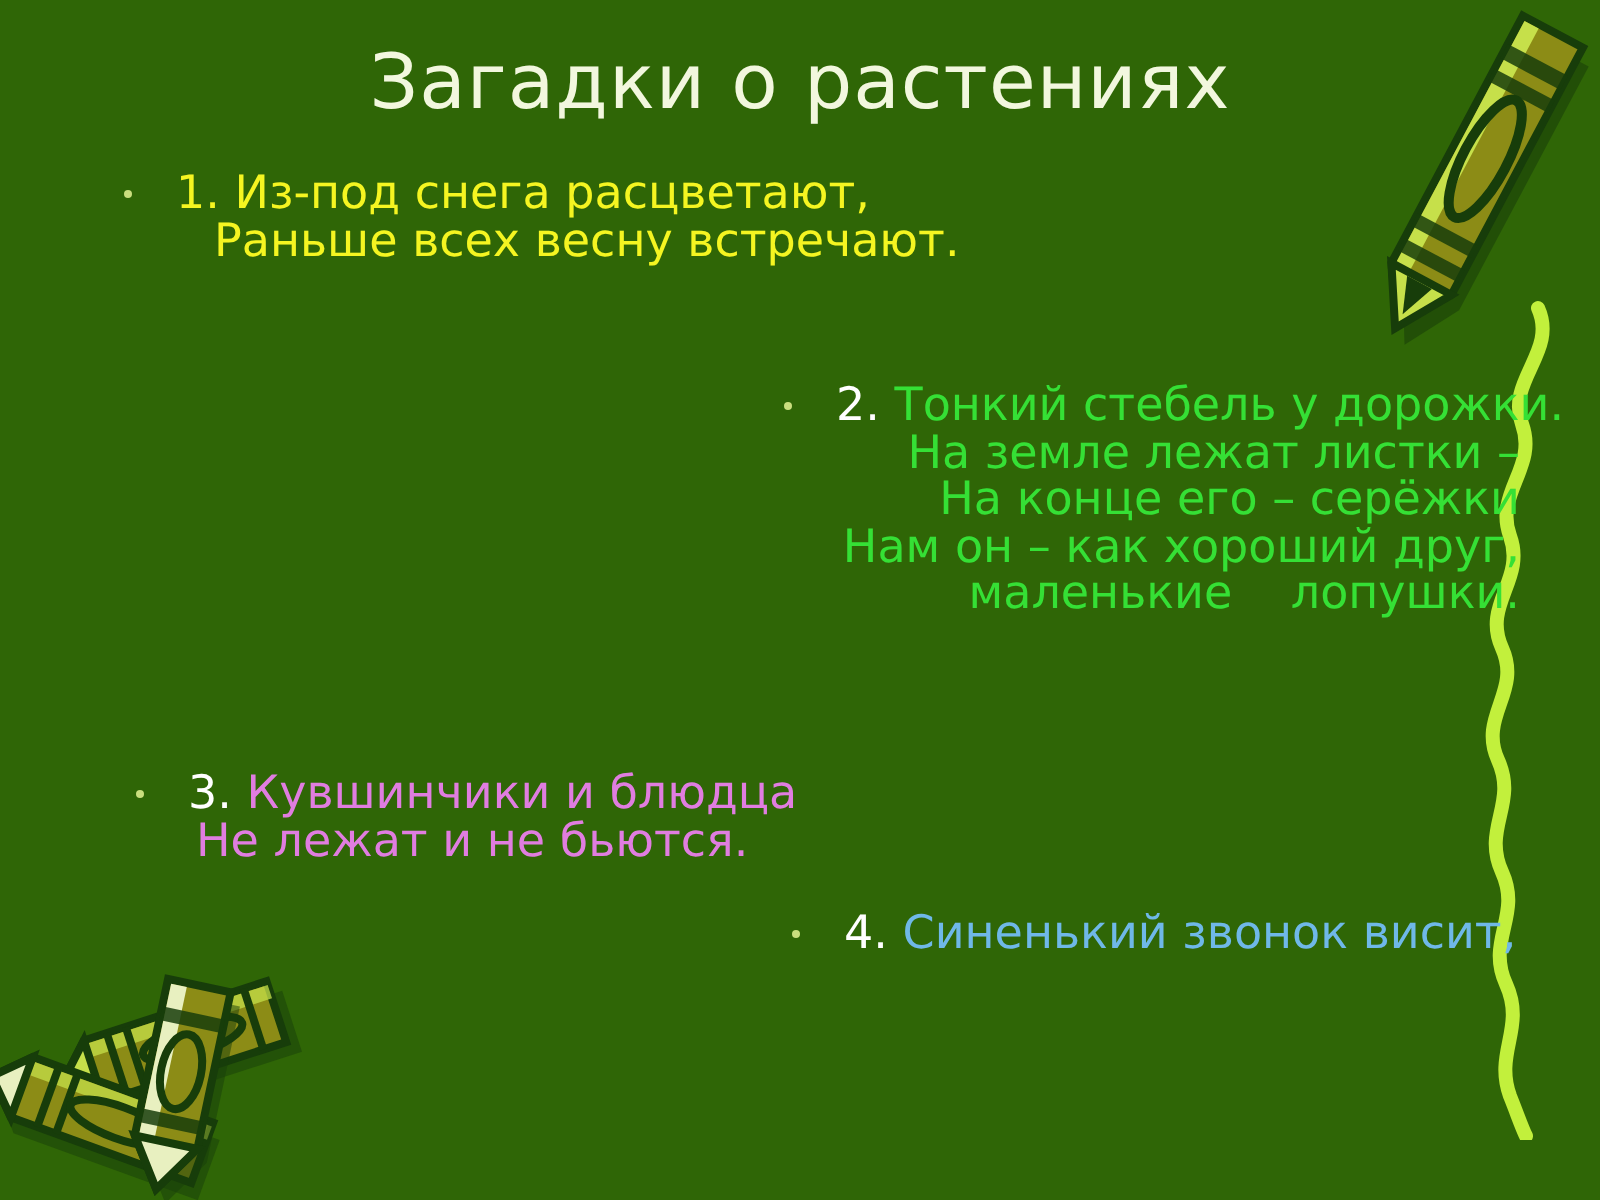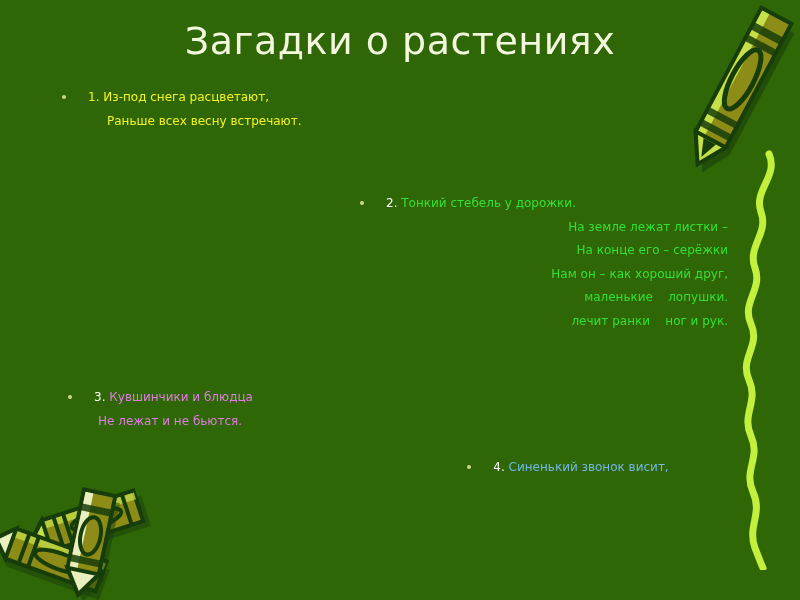--- a/index.html
+++ b/index.html
@@ -40,21 +40,21 @@
     font-size: 38px;
     line-height: 46px;
     color: #f2f7de;
     letter-spacing: 0.5px;
     white-space: nowrap;
   }
 
   
   .riddle {
     position: absolute;
-    font-size: 12px;
+    font-size: 23px;
     line-height: 23.5px;
   }
 
   .riddle .first-line {
     display: block;
     white-space: pre;
   }
   .riddle .line {
     display: block;
     white-space: pre;
@@ -88,21 +88,21 @@
     left: 62px;
     top: 86px;
     color: #f5f521;
     text-align: left;
   }
   #riddle-1 .num { color: #f5f521; }
   #riddle-1 .line { padding-left: 45px; }
 
   
   #riddle-2 {
-    left: 360px;
+    left: 392px;
     top: 192px;
     color: #35e035;
     text-align: right;
     width: 368px;
   }
   #riddle-2 .first-line { text-align: left; }
 
   
   #riddle-3 {
     left: 68px;
@@ -205,21 +205,20 @@
     <span class="first-line"><span class="bullet"><i></i></span><span class="num">1.</span> <span>Из-под снега расцветают,</span></span>
     <span class="line">Раньше всех весну встречают.</span>
   </div>
 
   <div class="riddle" id="riddle-2">
     <span class="first-line"><span class="bullet"><i></i></span><span class="num">2.</span> <span>Тонкий стебель у дорожки.</span></span>
     <span class="line">На земле лежат листки –</span>
     <span class="line">На конце его – серёжки</span>
     <span class="line">Нам он – как хороший друг,</span>
     <span class="line">маленькие    лопушки.</span>
-    <span class="line">лечит ранки    ног и рук.</span>
   </div>
 
   <div class="riddle" id="riddle-3">
     <span class="first-line"><span class="bullet"><i></i></span><span class="num">3.</span> <span>Кувшинчики и блюдца</span></span>
     <span class="line">Не лежат и не бьются.</span>
   </div>
 
   <div class="riddle" id="riddle-4">
     <span class="first-line"><span class="bullet"><i></i></span><span class="num">4.</span> <span>Синенький звонок висит,</span></span>
   </div>

